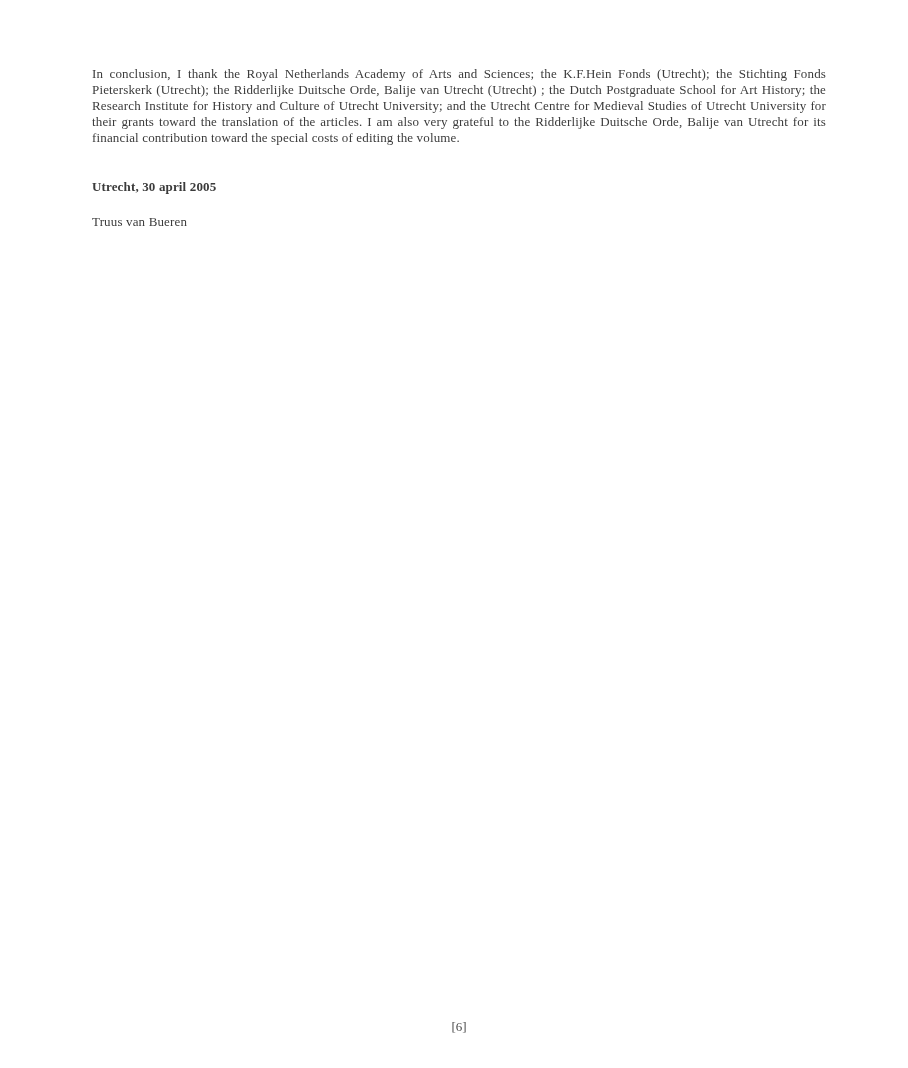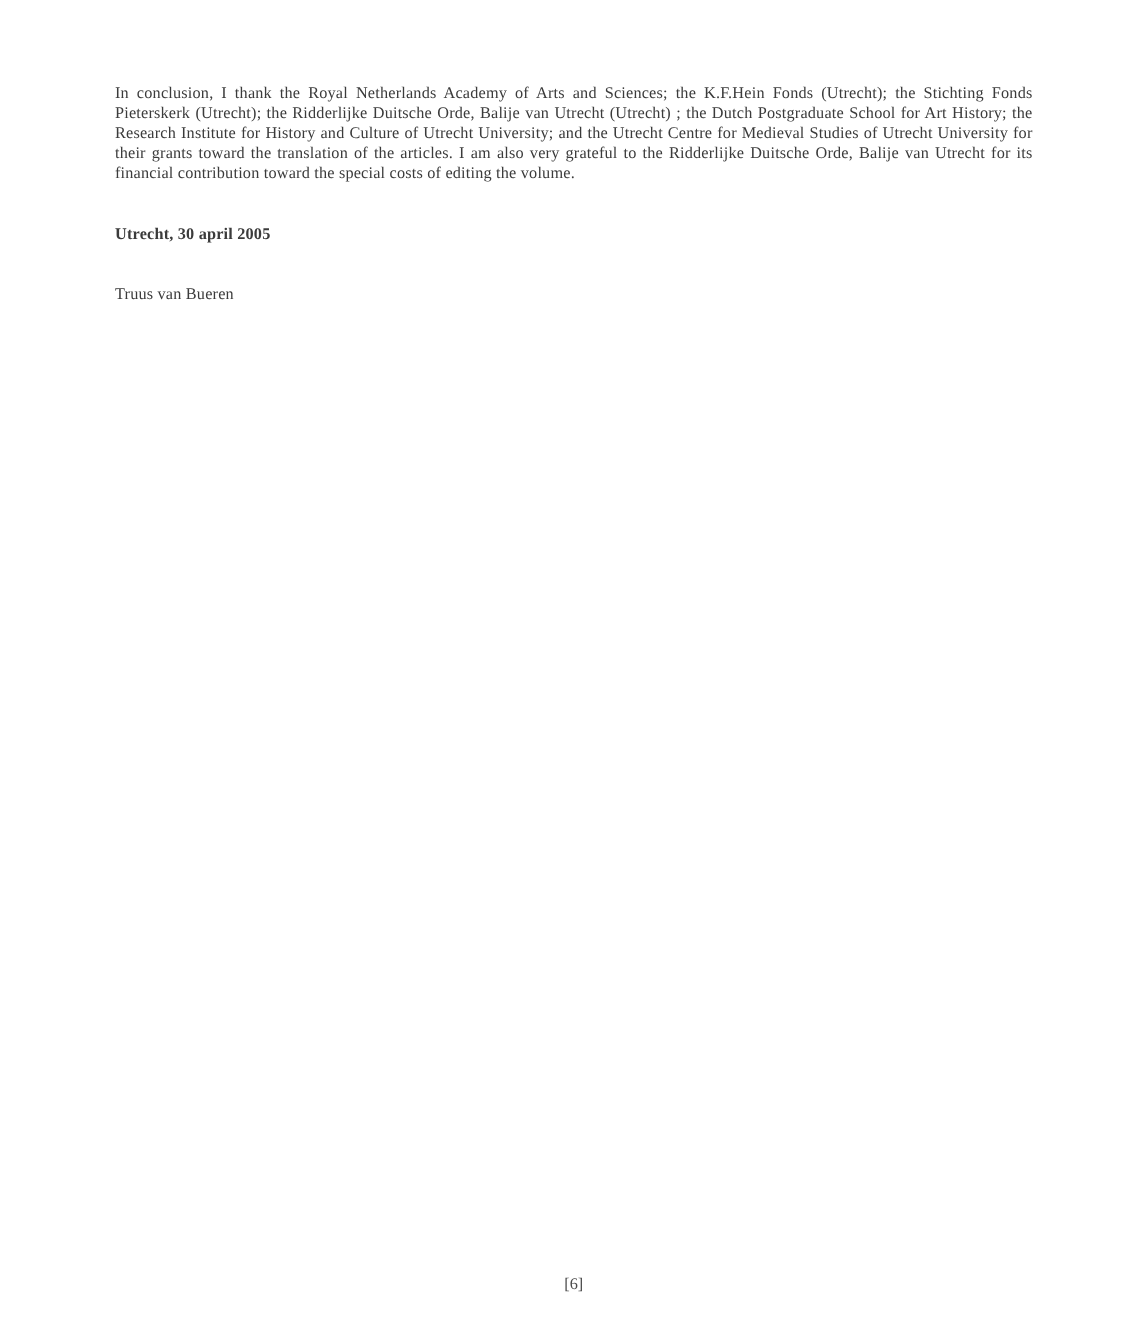--- a/index.html
+++ b/index.html
@@ -31,21 +31,21 @@
     left: 92px;
     top: 179px;
     font-size: 13px;
     line-height: 16px;
     letter-spacing: 0.15px;
     font-weight: bold;
   }
   .signature {
     position: absolute;
     left: 92px;
-    top: 227px;
+    top: 214px;
     font-size: 13px;
     line-height: 16px;
     letter-spacing: 0.15px;
   }
   .page-number {
     position: absolute;
     left: 92px;
     top: 1019px;
     width: 734px;
     text-align: center;

